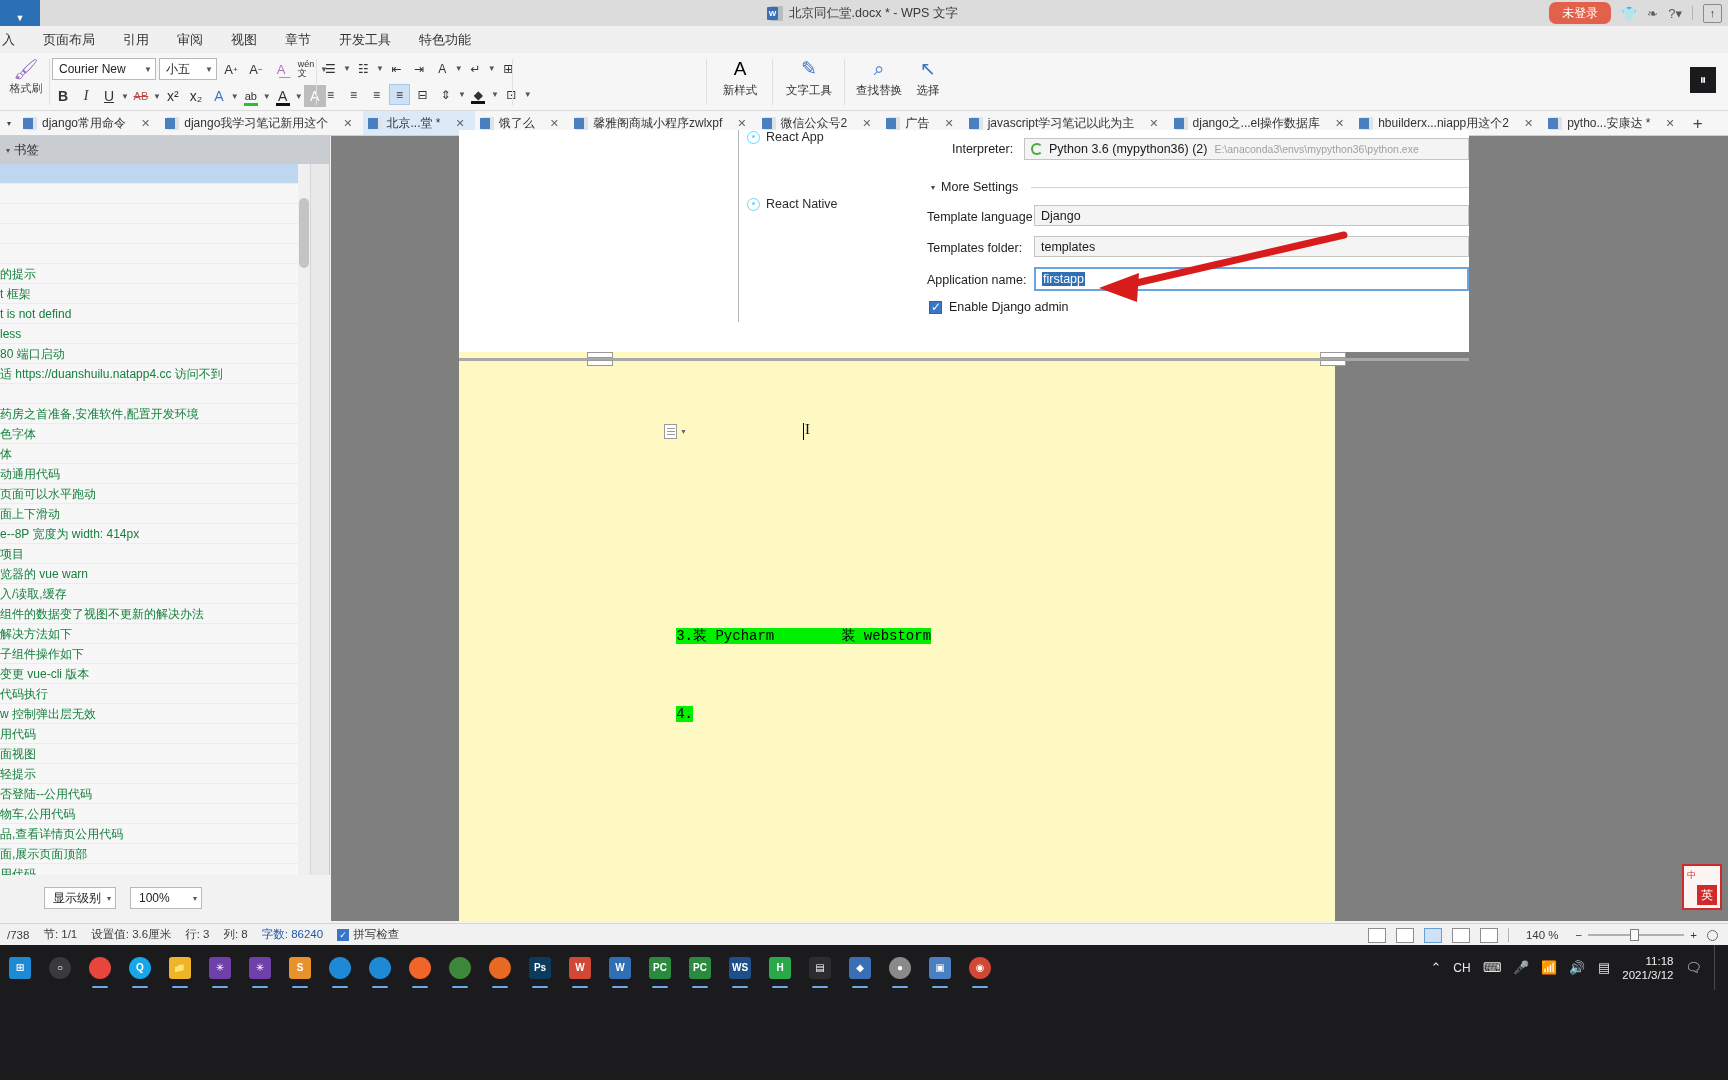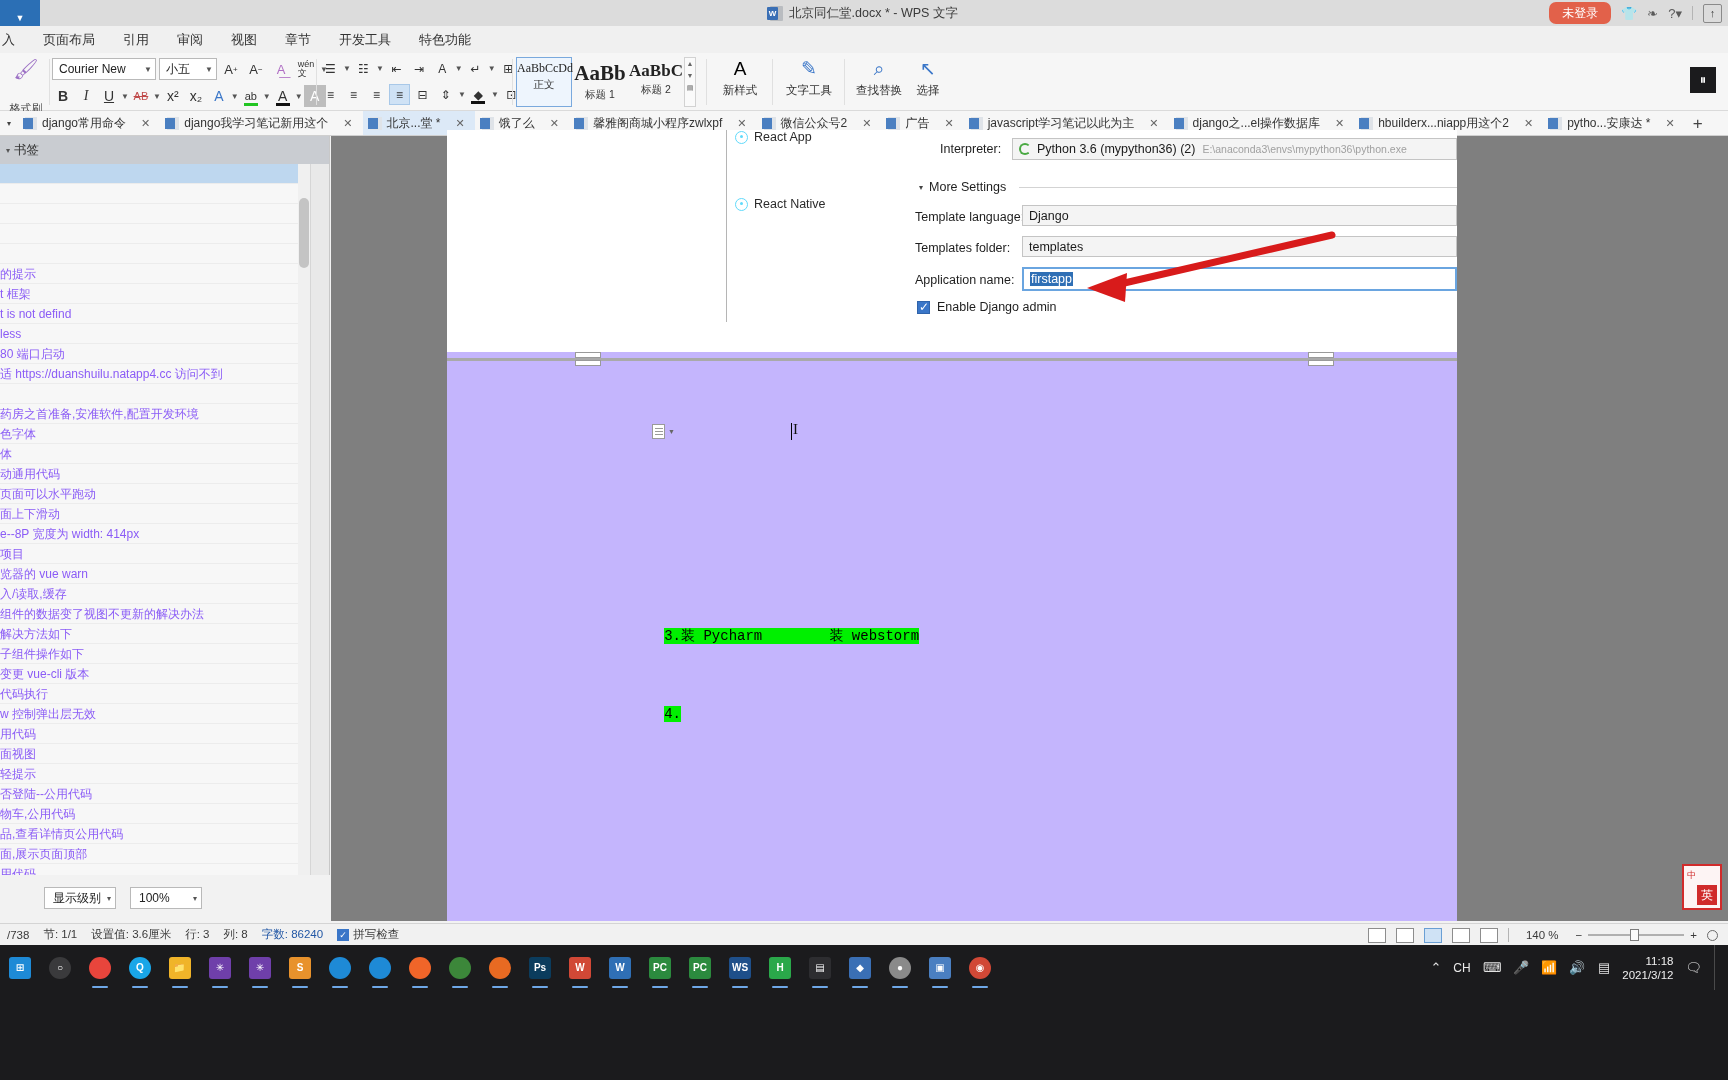--- a/index.html
+++ b/index.html
@@ -72,21 +72,21 @@
   .ribbon {
     position: absolute; left: 0; top: 53px; width: 1728px; height: 58px;
     background: #f6f6f6; border-bottom: 1px solid #dadada;
   }
   .grp { position: absolute; top: 0; height: 58px; }
   .grp-sep { position: absolute; top: 6px; width: 1px; height: 46px; background: #e0e0e0; }
 
   
   .fmtpainter { left: 4px; width: 44px; text-align: center; padding-top: 5px; }
   .fp-ico { font-size: 20px; color: #9b6fc4; line-height: 22px; }
-  .fp-lbl { font-size: 11px; color: #444; margin-top: 21px; }
+  .fp-lbl { font-size: 11px; color: #444; margin-top: 1px; }
 
   
   .fontgrp { left: 52px; width: 280px; padding-top: 5px; }
   .fontrow1 { display: flex; align-items: center; gap: 3px; }
   .fontbox {
     height: 22px; border: 1px solid #b9b9b9; background: #fff;
     display: flex; align-items: center; padding: 0 3px 0 6px;
     font-size: 12px; color: #222;
   }
   .fontbox.name { width: 104px; justify-content: space-between; }
@@ -159,21 +159,21 @@
   }
   .nav-header {
     height: 28px; background: #c9ccd1; display: flex; align-items: center;
     padding-left: 2px; font-size: 12.5px; color: #333;
   }
   .nav-list {
     position: absolute; left: 0; top: 28px; width: 311px; bottom: 46px;
     background: #f7f7f7; overflow: hidden;
   }
   .nav-item {
-    height: 20px; line-height: 20px; font-size: 12px; color: #8b5cf6;
+    height: 20px; line-height: 20px; font-size: 12px; color: #15803d;
     padding-left: 0; border-bottom: 1px solid #ececec; white-space: nowrap;
     overflow: hidden;
   }
   .nav-item.sel { background: #bed7ef; }
   .nav-scroll {
     position: absolute; right: 19px; top: 28px; width: 12px; bottom: 46px;
     background: #f0f0f0;
   }
   .nav-thumb {
     position: absolute; left: 1px; top: 34px; width: 10px; height: 70px;
@@ -193,22 +193,22 @@
     display: flex; align-items: center; justify-content: space-between;
     padding: 0 4px 0 8px; font-size: 12px; color: #222;
   }
 
   
   .canvas {
     position: absolute; left: 331px; top: 136px; right: 0; height: 785px;
     background: #7f7f7f;
   }
   .page {
-    position: absolute; left: 116px; top: 0; width: 1010px; height: 785px;
-    background: #c4b5fd;
+    position: absolute; left: 128px; top: 0; width: 876px; height: 785px;
+    background: #fef9c3;
   }
 
   
   .shot {
     position: absolute; left: 128px; top: -5px; width: 1010px; height: 216px;
     background: #fff; overflow: hidden;
   }
   .shot-inner { position: absolute; left: 0; top: 0; width: 1010px; height: 216px; }
   .shot-leftpanel {
     position: absolute; left: 265px; top: 0; width: 15px; height: 192px;
@@ -475,35 +475,20 @@
           <span>◆</span>
           <span style="position:absolute;left:3px;bottom:1px;width:14px;height:3px;background:#111"></span>
         </div>
         <div class="cdn">▼</div>
         <div class="pbtn">⊡</div>
         <div class="cdn">▼</div>
       </div>
     </div>
     <div class="grp-sep" style="left:512px;"></div>
 
-    <div class="grp stylesgrp">
-      <div class="stylebox sel">
-        <div class="sb-preview" style="font-size:12px">AaBbCcDd</div>
-        <div class="sb-lbl">正文</div>
-      </div>
-      <div class="stylebox">
-        <div class="sb-preview" style="font-size:21px;font-weight:bold">AaBb</div>
-        <div class="sb-lbl">标题 1</div>
-      </div>
-      <div class="stylebox">
-        <div class="sb-preview" style="font-size:17px;font-weight:bold">AaBbC</div>
-        <div class="sb-lbl">标题 2</div>
-      </div>
-      <div class="styles-scroll">▲<br>▼<br>▤</div>
-    </div>
     <div class="grp-sep" style="left:706px;"></div>
 
     <div class="grp bigbtn" style="left:712px;width:56px;">
       <div class="bb-ico">A</div>
       <div class="bb-lbl">新样式</div>
     </div>
     <div class="grp-sep" style="left:772px;"></div>
 
     <div class="grp bigbtn" style="left:778px;width:62px;">
       <div class="bb-ico" style="color:#3a76c8">✎</div>

